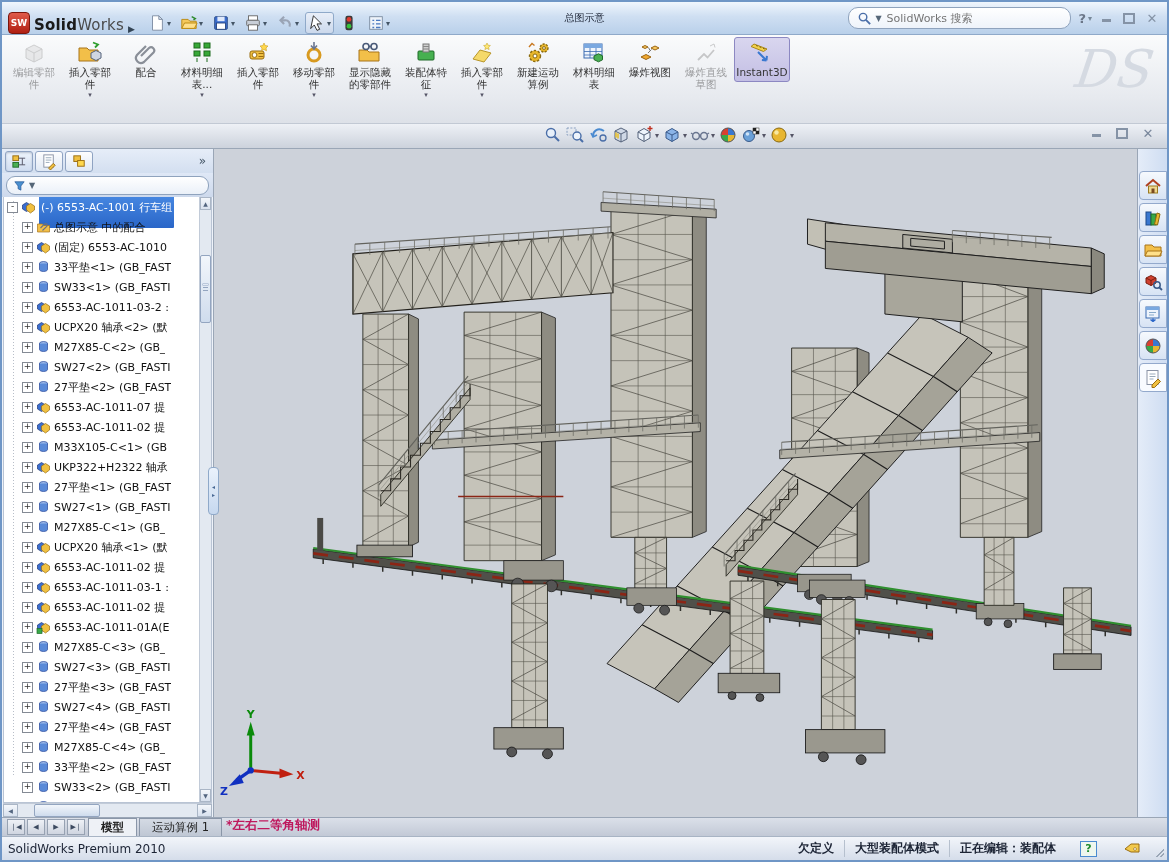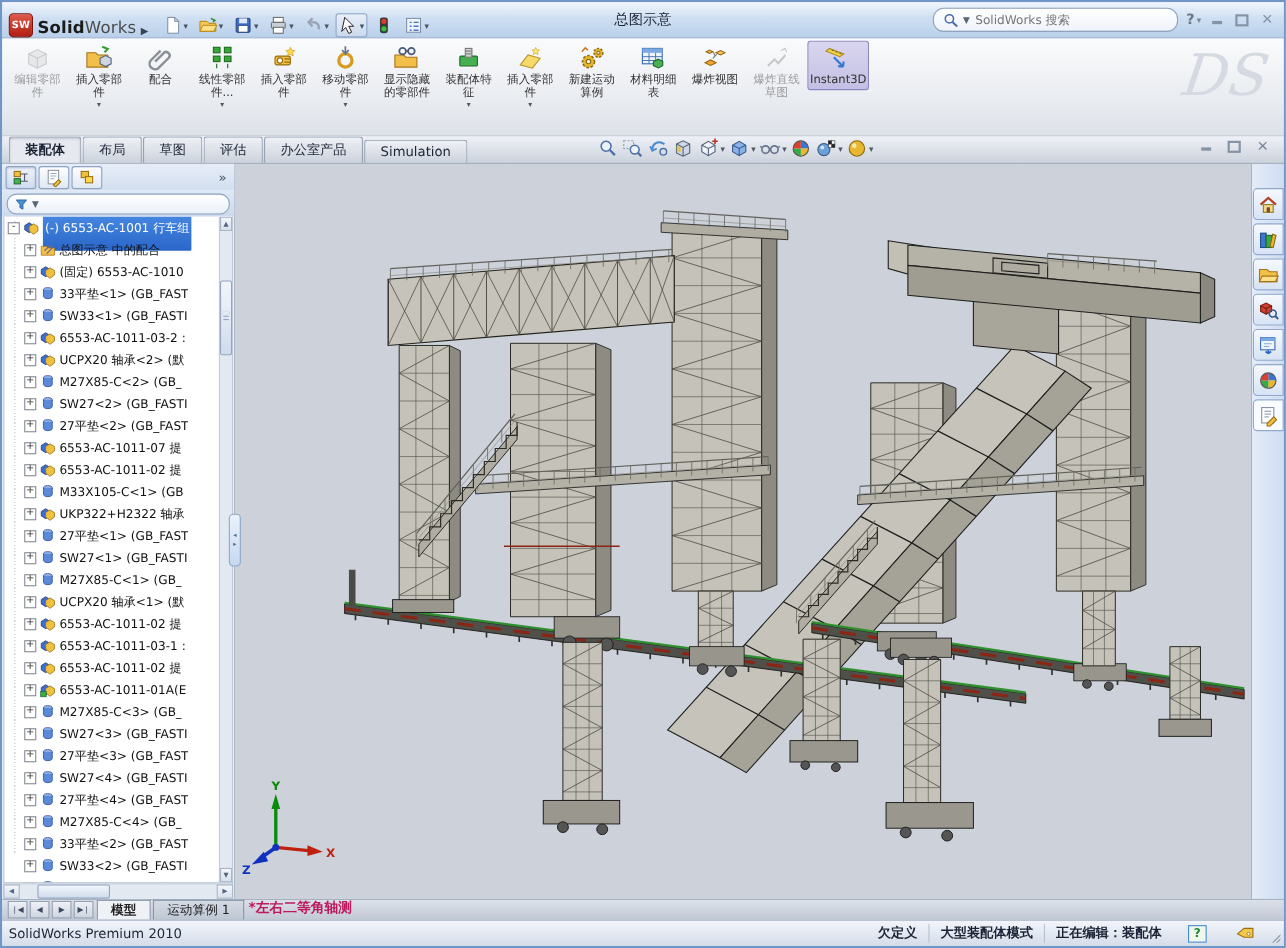--- a/index.html
+++ b/index.html
@@ -12,21 +12,21 @@
   .titlebar{height:32px;flex:0 0 32px;background:linear-gradient(#f0f6fd,#cfdff2 45%,#b9d0ea);border-bottom:1px solid #8fa9c9;display:flex;align-items:flex-end;position:relative;padding:0 6px;}
   .swlogo{width:20px;height:20px;background:linear-gradient(#e05a4a,#b01f12);border:1px solid #7a150c;border-radius:4px;color:#fff;font-weight:bold;font-size:9px;display:flex;align-items:center;justify-content:center;margin-right:4px;}
   .appname{font-size:15px;letter-spacing:.2px;margin-right:2px;}
   .appname .b{font-weight:bold;color:#1a1a1a;}
   .appname .l{color:#4a4a4a;}
   .menuarrow{color:#345;font-size:9px;margin:0 10px 0 2px;}
   .ttools{display:flex;align-items:center;gap:3px;}
   .tt{display:flex;align-items:center;padding:1px 2px;border-radius:3px;border:1px solid transparent;background:transparent;cursor:default;}
   .tt.boxed{border:1px solid #8fa9c9;background:linear-gradient(#e8eef8,#ccd9ec);}
   .tt .dd{font-size:8px;color:#456;margin-left:1px;}
-  .doctitle{position:absolute;left:50%;top:50%;transform:translate(-50%,-50%);font-size:13px;color:#1c2435;}
+  .doctitle{position:absolute;left:50%;top:50%;transform:translate(-50%,-50%);font-size:10px;color:#1c2435;}
   .tright{position:absolute;right:8px;top:0;height:32px;display:flex;align-items:center;gap:7px;}
   .searchbox{width:205px;height:20px;border:1px solid #8fa3bd;border-radius:10px;background:linear-gradient(#fff,#eef3fa);display:flex;align-items:center;padding:0 8px;gap:3px;}
   .searchbox input{border:none;outline:none;background:transparent;font-size:11px;color:#444;width:140px;font-family:inherit;}
   .searchbox .dd{font-size:8px;color:#567;}
   .helpbtn{color:#6b7688;font-weight:bold;font-size:13px;display:flex;align-items:center;gap:2px;}
   .helpbtn .dd{font-size:8px;color:#789;}
   .winbtns{display:flex;align-items:center;gap:9px;color:#8593a6;font-weight:bold;}
   .wb{width:14px;height:12px;display:flex;align-items:center;justify-content:center;font-size:13px;}
   .wb .bar{width:9px;height:3px;background:#8593a6;margin-top:5px;}
   .wb .rest{width:8px;height:7px;border:2px solid #8593a6;}
@@ -244,21 +244,21 @@
           <svg viewBox="0 0 26 26">
             <g fill="#37a837" stroke="#1d6b1d">
               <rect x="5" y="3" width="6" height="5"></rect>
               <rect x="5" y="11" width="6" height="5"></rect>
               <rect x="15" y="3" width="6" height="5"></rect>
               <rect x="15" y="11" width="6" height="5"></rect>
             </g>
             <path d="M8 18v4M18 18v4" stroke="#1d6b1d"></path>
           </svg>
         </span>
-        <span class="rlbl">线性零部件...</span>
+        <span class="rlbl">材料明细表...</span>
         <span class="rdd">▾</span>
       </div>
       <div class="rbtn">
         <span class="ic" style="width:26px;height:26px">
           <svg viewBox="0 0 26 26">
             <rect x="5" y="11" width="14" height="8" rx="2" fill="#f0c040" stroke="#9a6d10"></rect>
             <circle cx="9.5" cy="15" r="2.4" fill="#fff" stroke="#9a6d10"></circle>
             <path d="M13.5 13.5h5M13.5 16.5h5" stroke="#9a6d10"></path>
             <path d="M19 3l1.2 2.6 2.8.4-2 2 .5 2.8-2.5-1.3-2.5 1.3.5-2.8-2-2 2.8-.4z" fill="#ffd84d" stroke="#c89a20" stroke-width=".6"></path>
           </svg>
@@ -357,28 +357,20 @@
             <path d="M7 5.5l1.8.7M10.5 6.9l1.8.7M14 8.3l1.8.7" stroke="#7a5a10" stroke-width=".9"></path>
             <path d="M9 12l8.5 8.5M17.5 20.5l.4-4.6M17.5 20.5l-4.6-.4" fill="none" stroke="#3a78d0" stroke-width="2"></path>
           </svg>
         </span>
         <span class="rlbl">Instant3D</span>
       </div>
       <div class="dswm">DS</div>
   </div>
 
   <div class="tabrow">
-    <span id="ctabs" style="display:flex;align-items:flex-end;">
-        <span class="ctab active">装配体</span>
-        <span class="ctab">布局</span>
-        <span class="ctab">草图</span>
-        <span class="ctab">评估</span>
-        <span class="ctab">办公室产品</span>
-        <span class="ctab">Simulation</span>
-      </span>
     <div class="viewtb" id="viewtb">
         <span class="vti">
           <span class="ic" style="width:20px;height:20px">
             <svg viewBox="0 0 20 20">
               <circle cx="9" cy="8" r="4.5" fill="#e8f0fa" stroke="#4a6ea8" stroke-width="1.4"></circle>
               <path d="M12.5 11.5L17 16" stroke="#4a6ea8" stroke-width="2"></path>
             </svg>
           </span>
         </span>
         <span class="vti">

